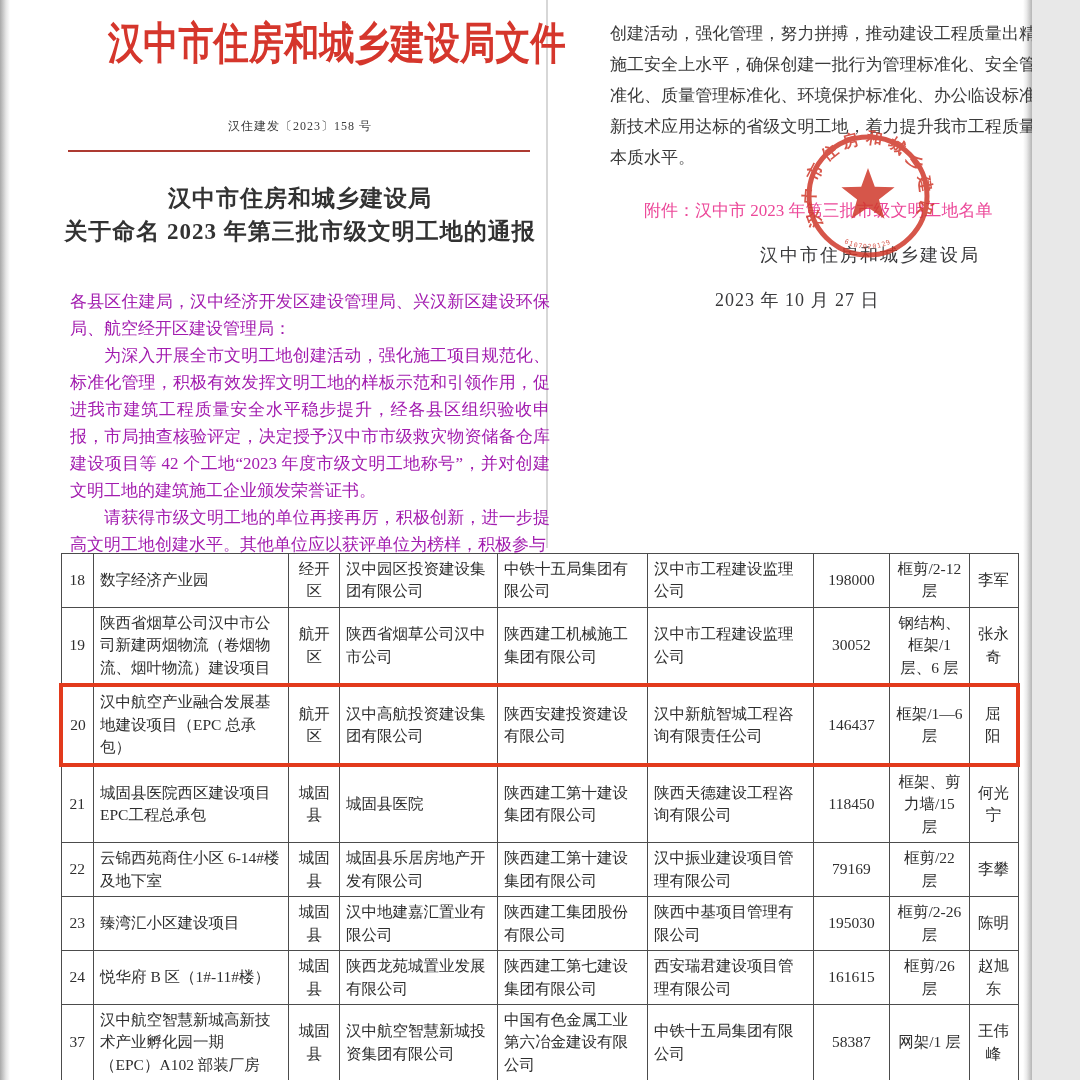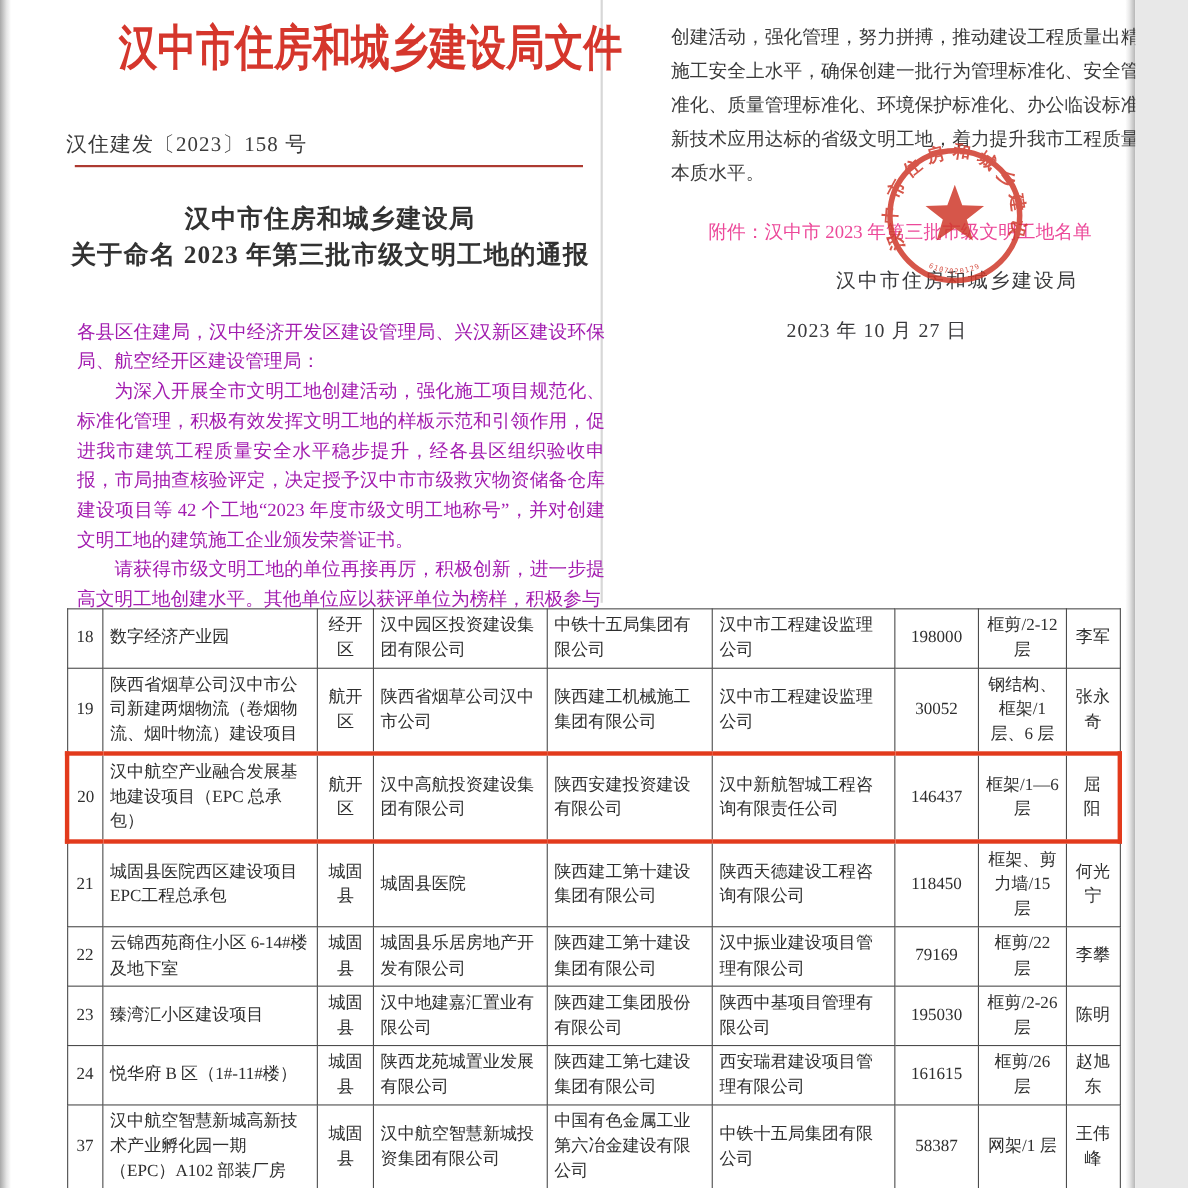--- a/index.html
+++ b/index.html
@@ -10,22 +10,22 @@
              background:linear-gradient(to right,#a9a9a9,#e6e6e6 60%,#ffffff);}
   .edge-right{position:absolute;right:0;top:0;width:9px;height:1080px;
               background:linear-gradient(to left,#b5b5b5,#eaeaea 60%,#ffffff);}
   .page-divider{position:absolute;left:546px;top:0;width:2px;height:548px;background:#d7d7d7;}
 
   
   .page-left{position:absolute;left:60px;top:0;width:480px;height:553px;}
   .header-title{position:absolute;top:14px;left:0;width:100%;text-align:center;
                 font-size:44px;font-weight:bold;color:#d5362c;white-space:nowrap;
                 transform:scaleX(.8);transform-origin:center;letter-spacing:0px;}
-  .doc-number{position:absolute;top:118px;left:0;width:100%;text-align:left;
-              font-size:19px;color:#3b3b3b;letter-spacing:1px;}
+  .doc-number{position:absolute;top:118px;left:0;width:100%;text-align:center;
+              font-size:12px;color:#3b3b3b;letter-spacing:1px;}
   .red-rule{position:absolute;top:150px;left:8px;right:10px;height:2px;background:#ad3a31;}
   .doc-title{position:absolute;left:0;width:100%;text-align:center;
              font-size:23px;font-weight:bold;color:#323232;letter-spacing:1px;}
   .doc-title.l1{top:183px;}
   .doc-title.l2{top:216px;}
   .body-text{position:absolute;top:288px;left:10px;width:480px;font-size:17px;
              line-height:27px;text-align:justify;color:#a21caf;}
   .body-text p{margin:0;}
   .body-text p.indent{text-indent:2em;}
 

